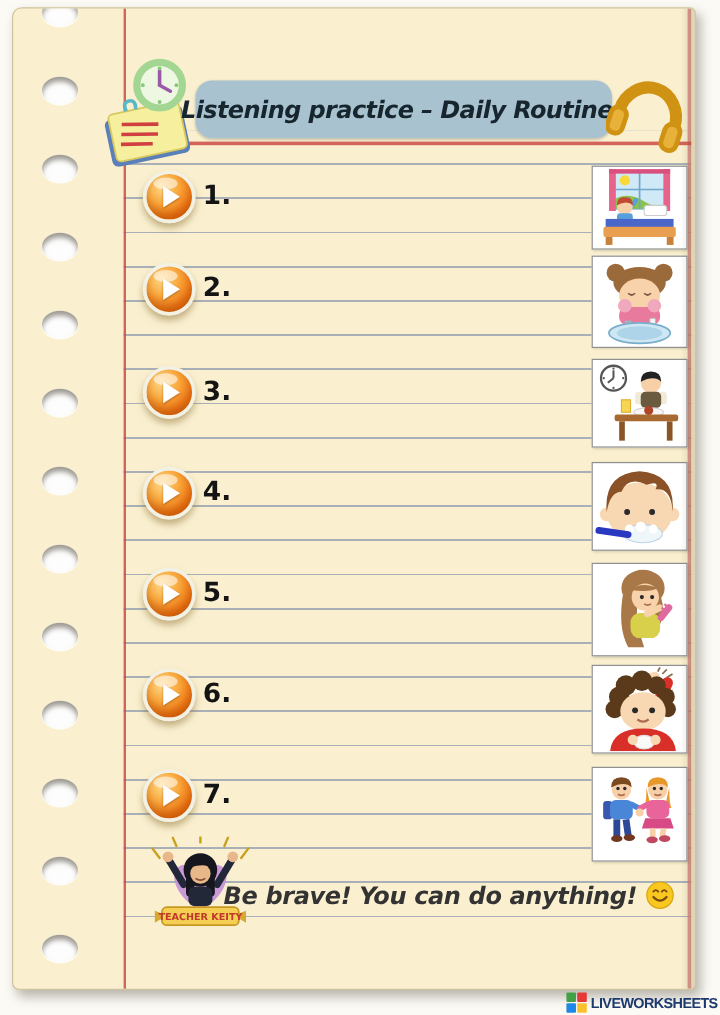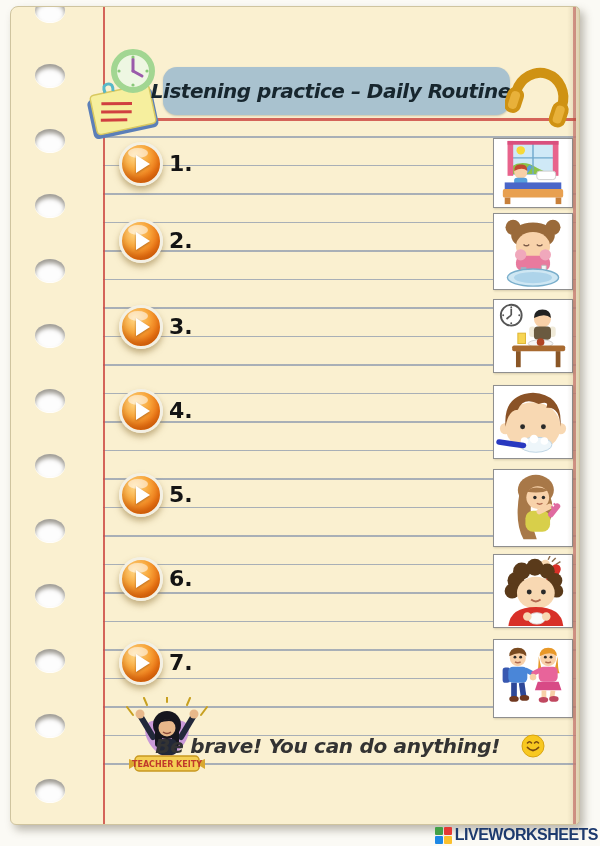--- a/index.html
+++ b/index.html
@@ -33,25 +33,25 @@
   .play::before{content:'';position:absolute;left:6px;top:3px;width:20px;height:10px;border-radius:50%;
         background:rgba(255,255,255,.55);}
   .play::after{content:'';position:absolute;left:14px;top:10px;width:0;height:0;
         border-left:14px solid #fff;border-top:9px solid transparent;border-bottom:9px solid transparent;
         filter:drop-shadow(0 1px 1px rgba(120,50,0,.5));}
   .num{position:absolute;left:158px;height:30px;line-height:30px;font-size:22px;font-weight:700;color:#141414;}
   .imgbox{position:absolute;left:482px;width:80px;background:#fff;border:1.5px solid #8f8f8f;
           box-sizing:border-box;padding:1px;cursor:pointer;box-shadow:1px 1px 2px rgba(100,90,60,.25);}
   .imgbox svg{display:block;width:100%;height:100%;}
   
-  .note{position:absolute;right:34px;top:727px;display:flex;align-items:center;gap:21px;}
+  .note{position:absolute;right:17px;top:727px;display:flex;align-items:center;gap:7px;}
   .note span{font-style:italic;font-size:20px;font-weight:600;color:#333;letter-spacing:-.3px;white-space:nowrap;}
   .sticker{position:absolute;left:102px;top:690px;width:108px;height:84px;}
   .brand{position:absolute;right:2px;bottom:2px;display:flex;align-items:center;gap:3px;cursor:pointer;}
-  .brand-word{font-family:"Liberation Sans",sans-serif;font-weight:700;font-size:16px;
+  .brand-word{font-family:"Liberation Sans",sans-serif;font-weight:700;font-size:12px;
               color:#1d3a6e;letter-spacing:-.5px;}
   .brand-ico{display:grid;grid-template-columns:8px 8px;grid-template-rows:8px 8px;gap:1px;}
   .brand-ico i{display:block;border-radius:1px;}
 </style>
 </head>
 <body>
 
 <div class="stage">
   <div class="paper">
 

